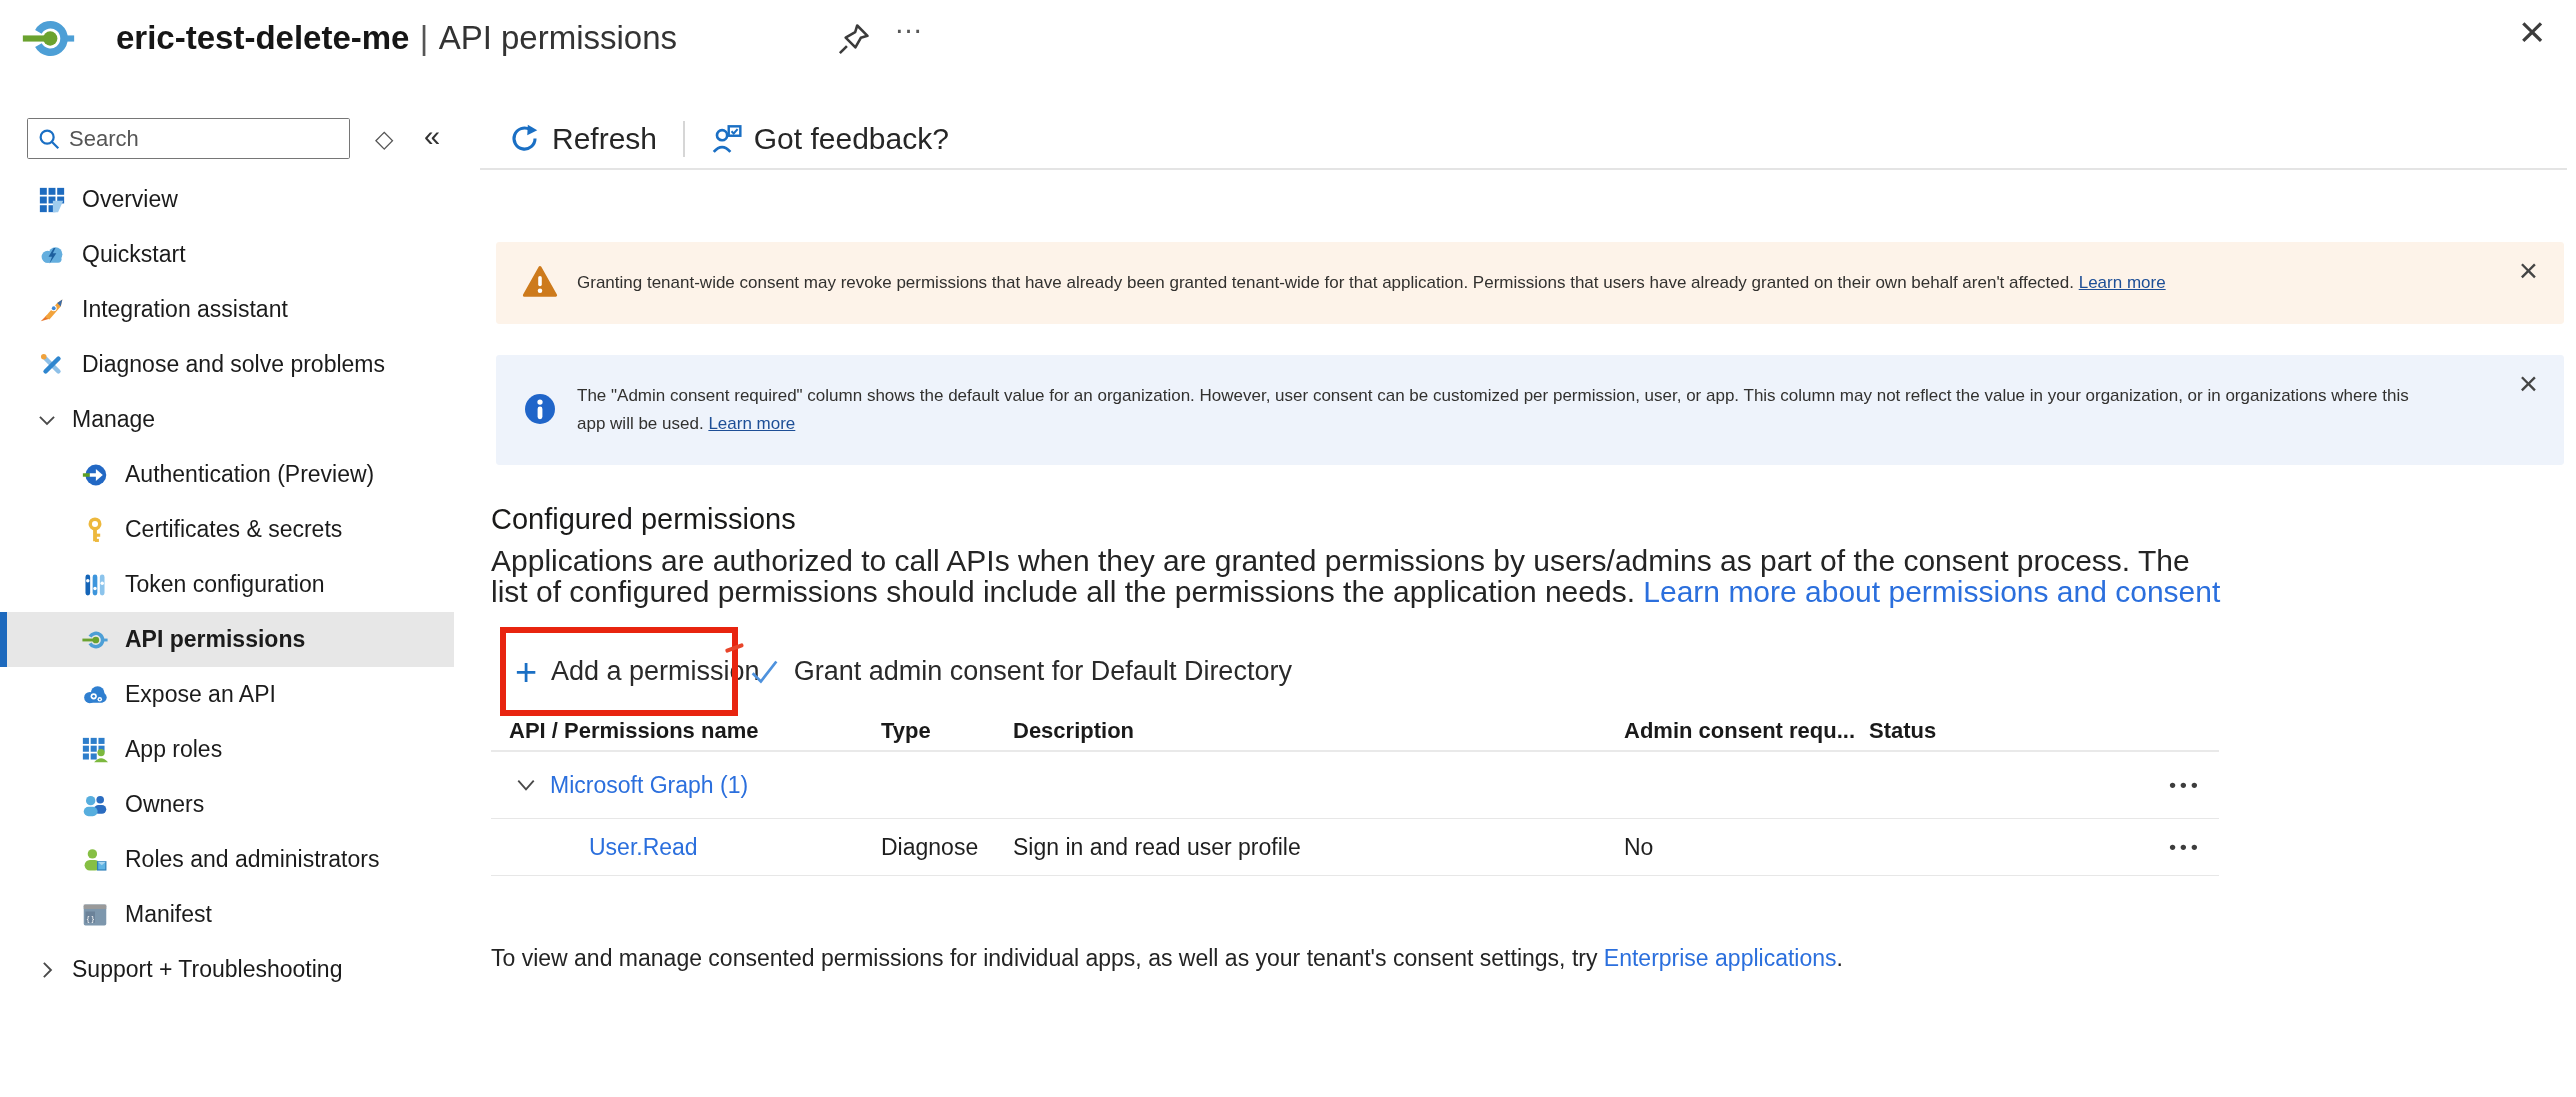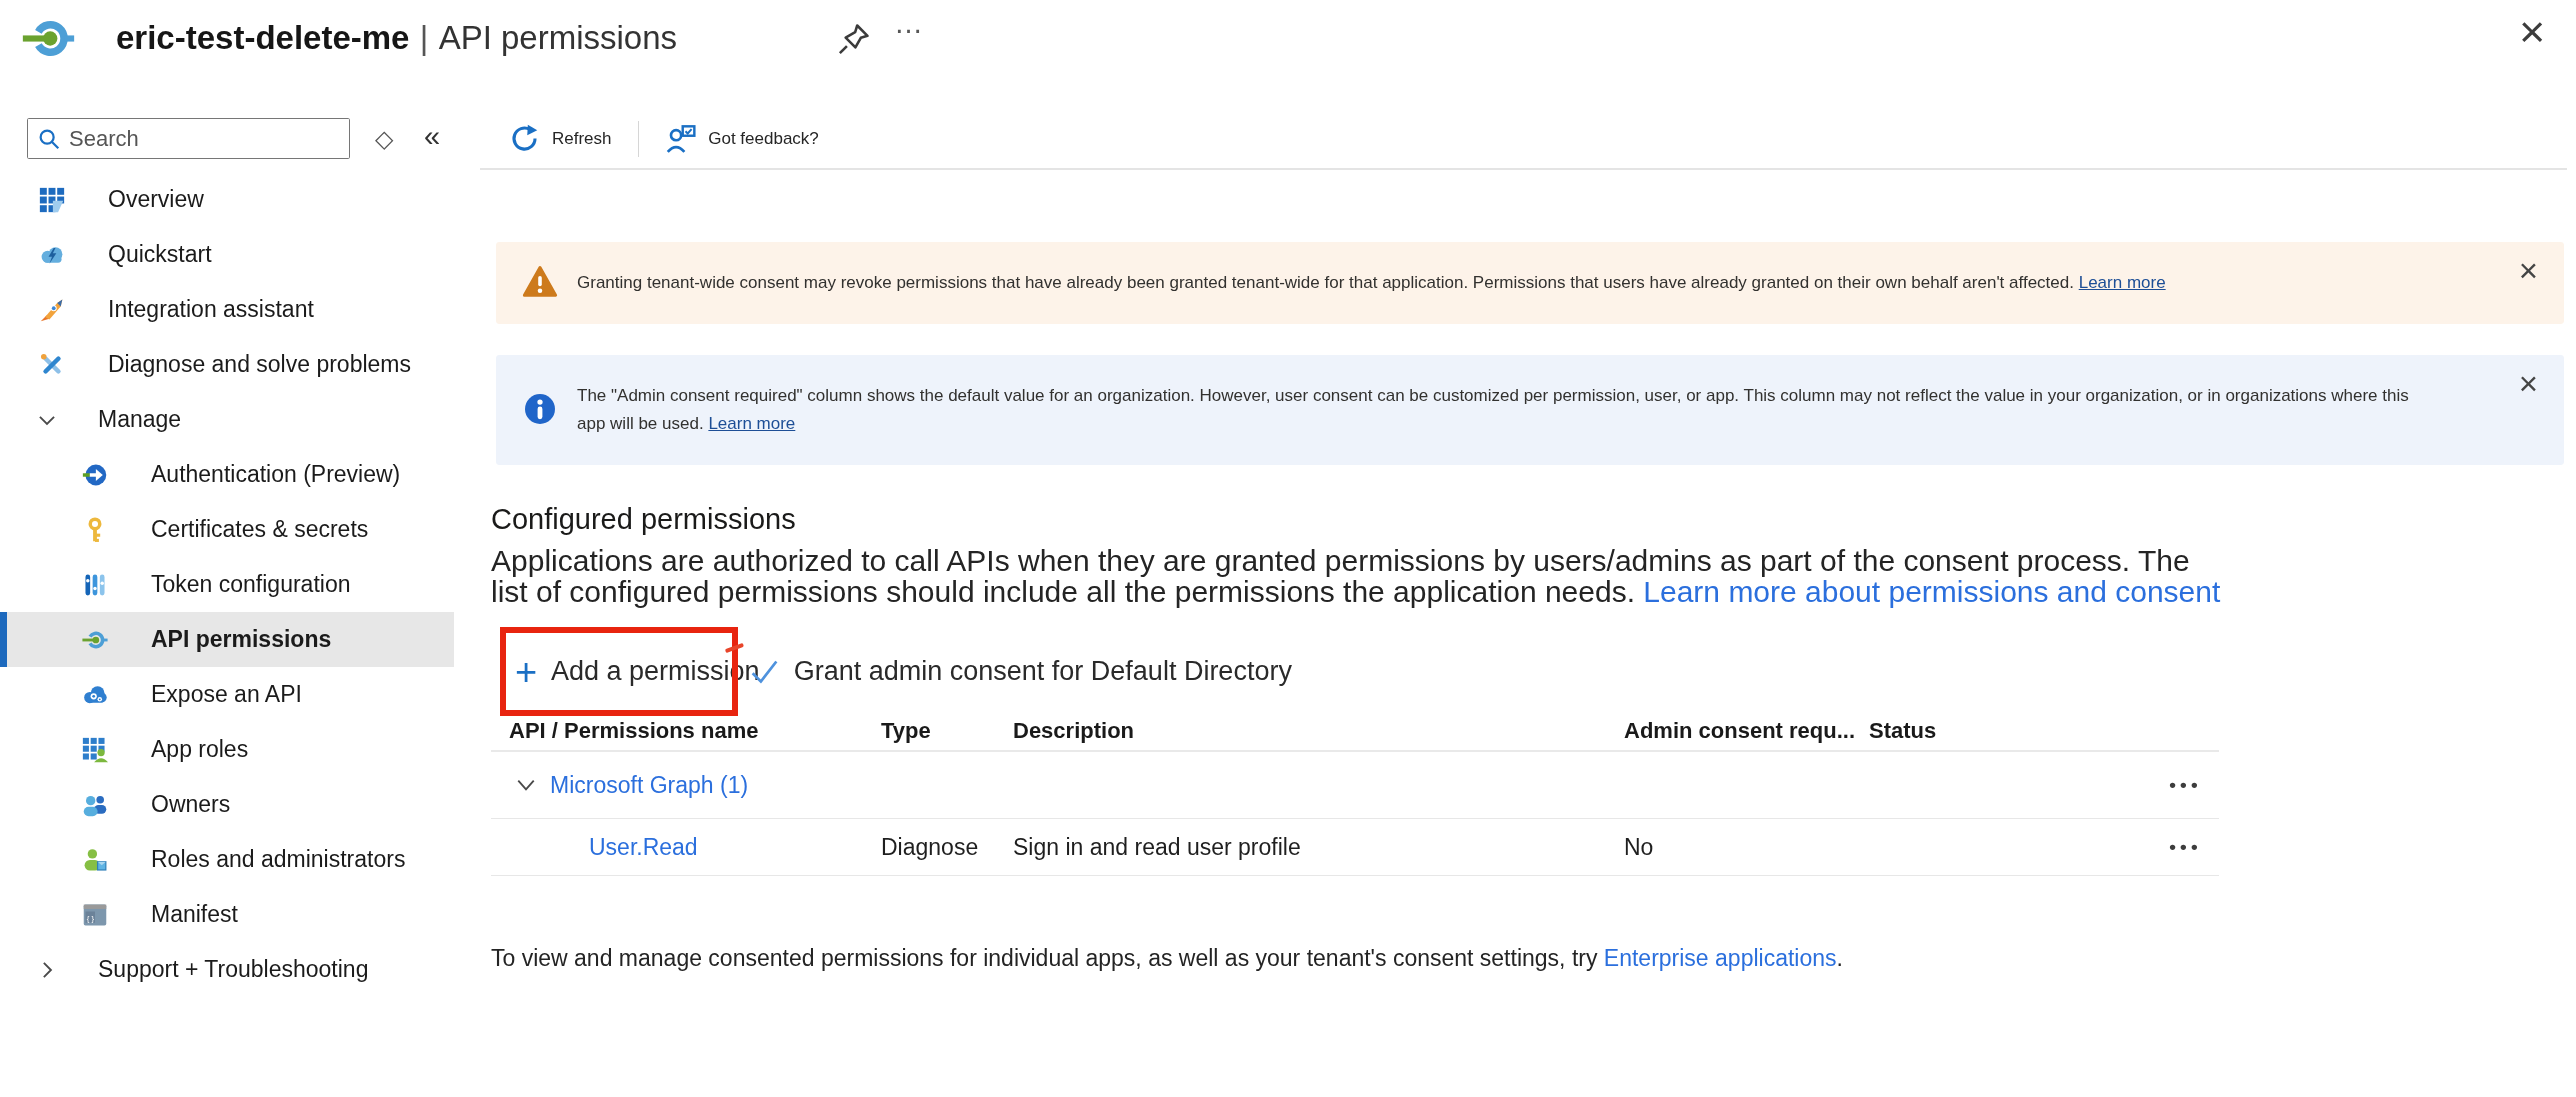--- a/index.html
+++ b/index.html
@@ -20,29 +20,29 @@
 
   
   .search-wrap { position:absolute; left:26.6px; top:118px; width:323px; height:41px; border:1.7px solid #767676; border-radius:1.7px; background:#fff; display:flex; align-items:center; }
   .search-wrap svg { margin:0 6.9px 0 8.6px; flex:none; }
   .search-input { border:none; outline:none; width:100%; font-size:22px; color:#333; font-family:inherit; background:transparent; }
   .search-input::placeholder { color:#555; }
   .search-shortcut { position:absolute; left:375px; top:125px; font-size:24px; color:#555; cursor:pointer; }
   .collapse-btn { position:absolute; left:424px; top:120px; font-size:29px; color:#333; cursor:pointer; }
 
   .nav { position:absolute; left:0; top:172px; width:470px; }
-  .nav-item { height:55px; display:flex; align-items:center; padding-left:39px; font-size:23px; color:#1b1b1b; cursor:pointer;gap:26px; }
+  .nav-item { height:55px; display:flex; align-items:center; padding-left:39px; font-size:23px; color:#1b1b1b; cursor:pointer; }
   .nav-item .ico { width:26px; height:26px; margin-right:17px; flex:none; display:flex; align-items:center; justify-content:center; }
   .nav-item.sub { padding-left:82px; }
   .nav-item.group { padding-left:34px; }
   .nav-item.group .ico { margin-right:12px; }
   .nav-item.selected { background:#e7e7e7; width:454px; border-left:7.7px solid #1d69bd; padding-left:75px; font-weight:700; }
 
   
-  .toolbar { position:absolute; left:509px; top:118px; height:41px; display:flex; align-items:center; font-size:17px; color:#262626;justify-content:flex-end; }
+  .toolbar { position:absolute; left:509px; top:118px; height:41px; display:flex; align-items:center; font-size:30px; color:#262626;justify-content:flex-end; }
   .tb-btn { display:flex; align-items:center; cursor:pointer; }
   .tb-btn svg { margin-right:12px; }
   .tb-div { width:1.7px; height:36px; background:#d6d6d6; margin:0 26px; }
   .toolbar-sep { position:absolute; left:480px; top:168px; width:2087px; height:1.7px; background:#e4e4e4; }
 
   
   .banner { position:absolute; left:496px; width:2068px; border-radius:3.4px; display:flex; align-items:center; }
   .banner-warning { top:242px; height:82px; background:#fdf3e9; padding:0 103px 0 26px; }
   .banner-info { top:355px; height:110px; background:#eef3fb; padding:0 129px 0 26px; }
   .banner .bic { flex:none; margin-right:19px; }

